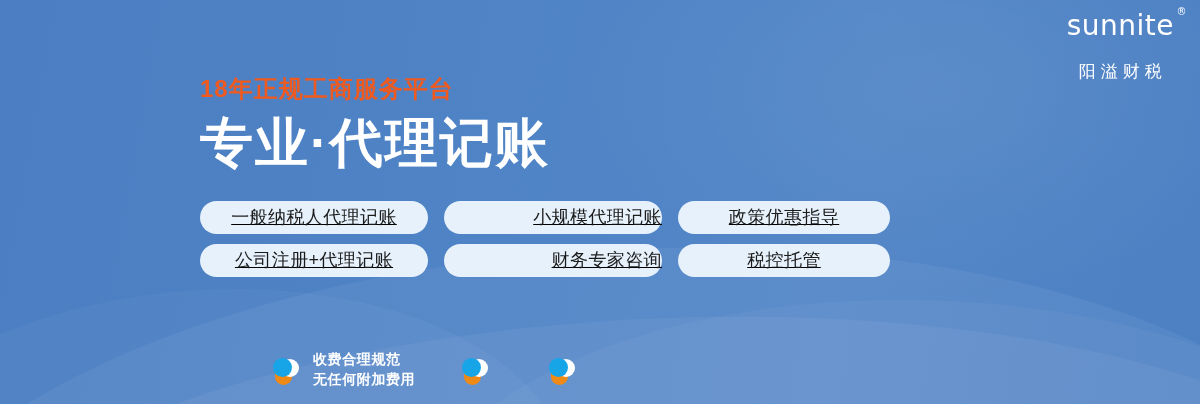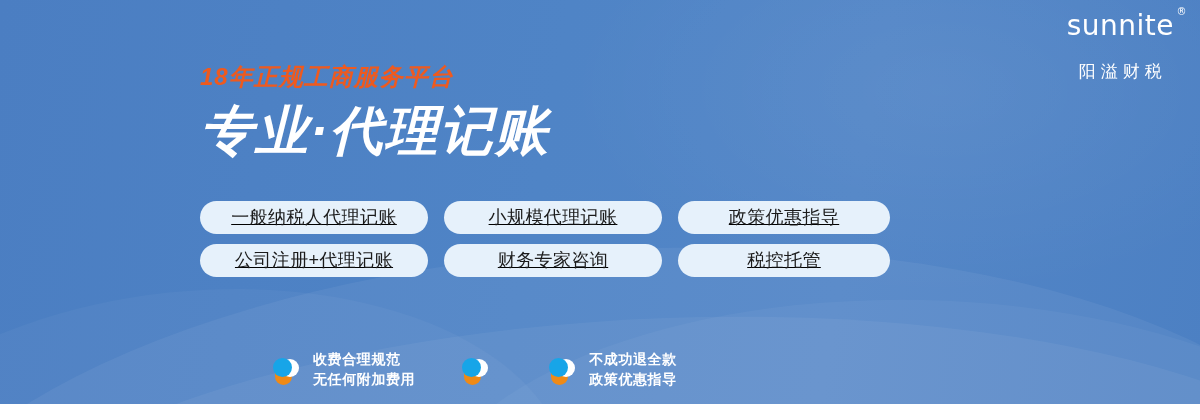--- a/index.html
+++ b/index.html
@@ -105,22 +105,21 @@
     letter-spacing: 5px;
     padding-left: 5px;
     color: #ffffff;
     font-weight: 400;
   }
 
   
   #headline {
     position: absolute;
     left: 200px;
-    top: 62px;
-    font-style: italic;
+    top: 74px;
   }
   .tagline {
     font-size: 24px;
     line-height: 30px;
     font-weight: 700;
     color: #ee5a1f;
     letter-spacing: 1px;
   }
   .title {
     margin-top: 8px;
@@ -149,21 +148,21 @@
     border-radius: 17px;
     color: #1b1b1b;
     font-size: 18px;
     font-weight: 500;
     text-align: center;
     margin-right: 16px;
     box-sizing: border-box;
     letter-spacing: 0.4px;
   }
   .pill.c1 { width: 228px; }
-  .pill.c2 { width: 218px; }
+  .pill.c2 { width: 218px; text-align: right; }
   .pill.c3 { width: 212px; margin-right: 0; }
 
   
   #features {
     position: absolute;
     left: 272px;
     top: 350px;
     display: flex;
   }
   .feature {
@@ -276,21 +275,17 @@
         <span class="dot-blue"></span>
       </div>
     </div>
 
     <div class="feature">
       <div class="f-icon">
         <span class="dot-orange"></span>
         <span class="dot-white"></span>
         <span class="dot-blue"></span>
       </div>
-      <div class="f-text">
-        <div>不成功退全款</div>
-        <div class="f-line2">政策优惠指导</div>
-      </div>
     </div>
 
   </div>
 
 </div>
 
 </body></html>

